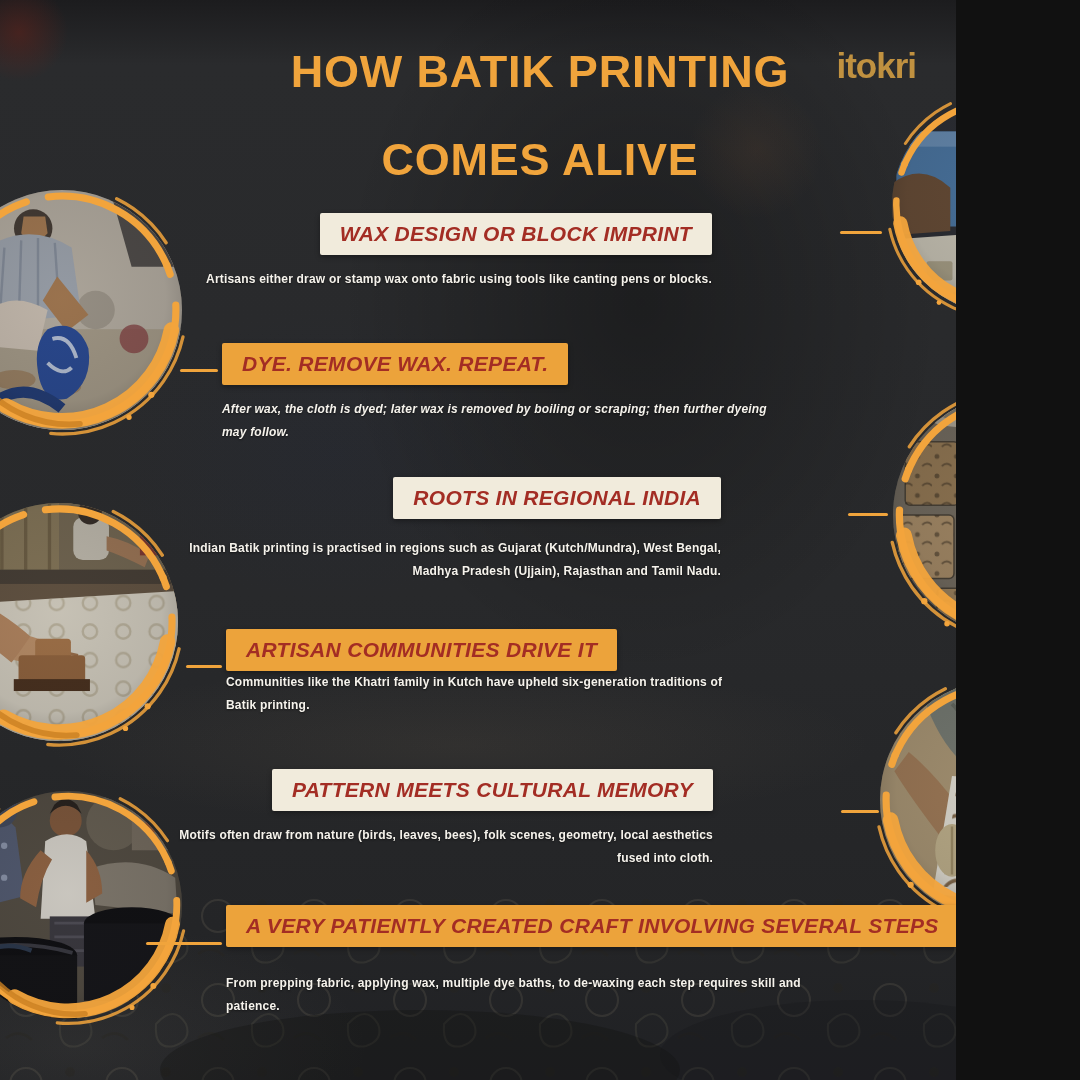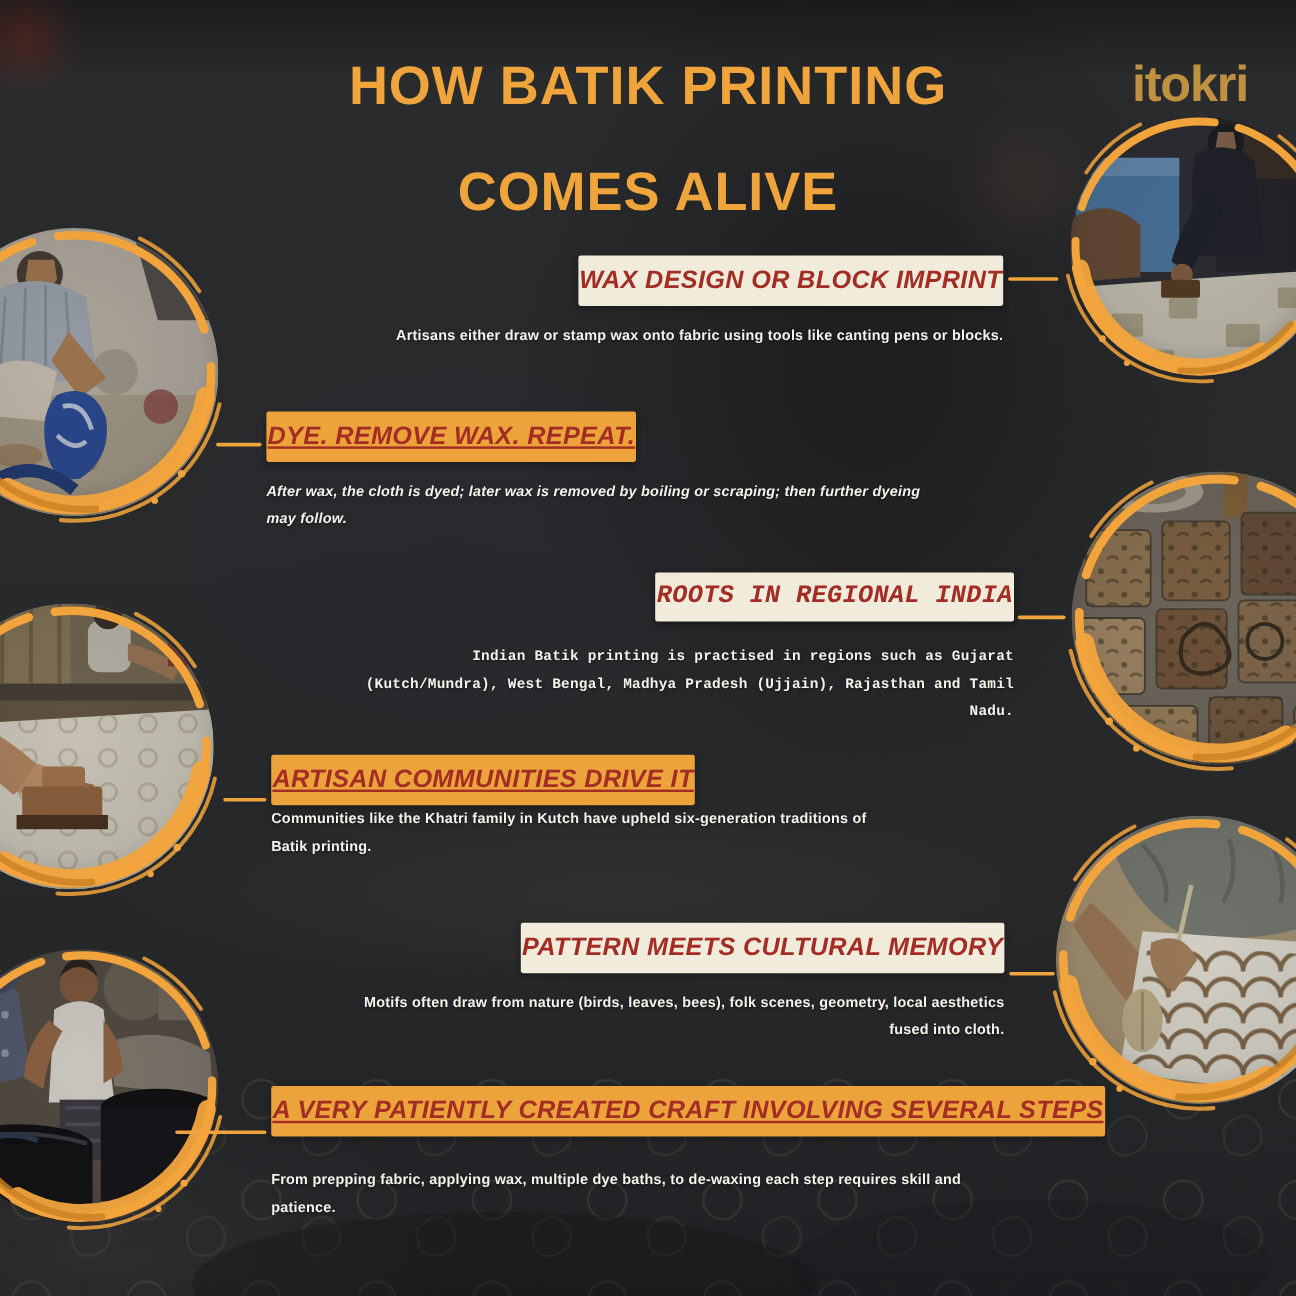--- a/index.html
+++ b/index.html
@@ -1,17 +1,17 @@
 <!DOCTYPE html>
 <html style="--accent_orange: #F0A43C; --pill_orange: #ECA33B; --heading_red: #A32D24; --cream: #F1EBDC; --body_text: #F6F3EC; --logo_gold: #C09140; --background: #26272A;"><head>
 <meta charset="utf-8">
 <style>
   html,body{margin:0;padding:0;background:#111;}
   .stage{
-    position:relative;width:1080px;height:1080px;overflow:hidden;
+    position:relative;width:956px;height:1080px;overflow:hidden;
     background:var(--background,#26272a);
     font-family:"Liberation Sans",sans-serif;
   }
   
   .bg{
     position:absolute;inset:0;
     background:
       radial-gradient(circle 70px at 2% 3%, rgba(98,34,26,.55), rgba(98,34,26,0) 70%),
       radial-gradient(circle 90px at 79% 14%, rgba(150,100,60,.12), rgba(150,100,60,0) 75%),
       radial-gradient(ellipse 420px 520px at 67% 28%, rgba(0,0,0,.30), rgba(0,0,0,0) 72%),
@@ -23,41 +23,41 @@
   .bg-fabric{position:absolute;left:0;bottom:0;width:1080px;height:190px;opacity:.8;}
   
   .title{
     position:absolute;left:0;top:44px;width:1080px;text-align:center;
     color:var(--accent_orange,#F0A43C);
     font-size:45px;line-height:56px;font-weight:700;letter-spacing:.8px;
   }
   .logo{
     position:absolute;right:40px;top:46px;
     color:var(--logo_gold,#C09140);
-    font-size:42px;font-weight:700;letter-spacing:-1px;text-align:center;
+    font-size:35px;font-weight:700;letter-spacing:-1px;text-align:center;
   }
   
   .circ{position:absolute;}
   .photo{position:absolute;inset:0;border-radius:50%;overflow:hidden;display:block;width:100%;height:100%;}
   .shade{position:absolute;inset:0;border-radius:50%;pointer-events:none;
     background:radial-gradient(circle at 50% 45%, rgba(18,18,20,.14) 0%, rgba(18,18,20,.2) 58%, rgba(16,16,18,.55) 100%);}
   .ring{position:absolute;left:-14px;top:-14px;width:calc(100% + 28px);height:calc(100% + 28px);pointer-events:none;}
   .flip{transform:scaleX(-1);}
   
   .sec{position:absolute;}
   .pill{
     display:inline-block;
-    padding:9px 1px;border-radius:2px;
+    padding:9px 20px;border-radius:2px;
     font-size:21px;font-weight:700;font-style:italic;letter-spacing:.3px;
     color:var(--heading_red,#A32D24);
     box-shadow:0 2px 5px rgba(0,0,0,.35);
     white-space:nowrap;
   }
   .pill.cream{background:var(--cream,#F1EBDC);}
-  .pill.orange{background:var(--pill_orange,#ECA33B);text-decoration:underline;}
+  .pill.orange{background:var(--pill_orange,#ECA33B);}
   .body{
     margin:0;color:var(--body_text,#F6F3EC);
     font-size:12px;line-height:23px;font-weight:700;letter-spacing:.2px;
     text-shadow:0 1px 2px rgba(0,0,0,.5);
   }
   .al-r{text-align:right;}
   .al-l{text-align:left;}
   .conn{position:absolute;height:3px;background:var(--accent_orange,#F0A43C);border-radius:2px;}
 </style>
 </head>
@@ -367,21 +367,21 @@
   <section class="sec al-r" style="right:244px;top:213px;width:600px;">
     <div class="pill cream">WAX DESIGN OR BLOCK IMPRINT</div>
     <p class="body" style="margin-top:13px;width:570px;margin-left:30px;">Artisans either draw or stamp wax onto fabric using tools like canting pens or blocks.</p>
   </section>
 
   <section class="sec al-l" style="left:222px;top:343px;width:620px;">
     <div class="pill orange">DYE. REMOVE WAX. REPEAT.</div>
     <p class="body" style="margin-top:13px;width:560px;font-style:italic;">After wax, the cloth is dyed; later wax is removed by boiling or scraping; then further dyeing may follow.</p>
   </section>
 
-  <section class="sec al-r" style="right:235px;top:477px;width:600px;font-family:Liberation Mono, monospace;">
+  <section class="sec al-r" style="right:235px;top:477px;width:600px;">
     <div class="pill cream">ROOTS IN REGIONAL INDIA</div>
     <p class="body" style="margin-top:18px;width:545px;margin-left:55px;">Indian Batik printing is practised in regions such as Gujarat (Kutch/Mundra), West Bengal, Madhya Pradesh (Ujjain), Rajasthan and Tamil Nadu.</p>
   </section>
 
   <section class="sec al-l" style="left:226px;top:629px;width:620px;">
     <div class="pill orange">ARTISAN COMMUNITIES DRIVE IT</div>
     <p class="body" style="width:500px;">Communities like the Khatri family in Kutch have upheld six-generation traditions of Batik printing.</p>
   </section>
 
   <section class="sec al-r" style="right:243px;top:769px;width:600px;">

